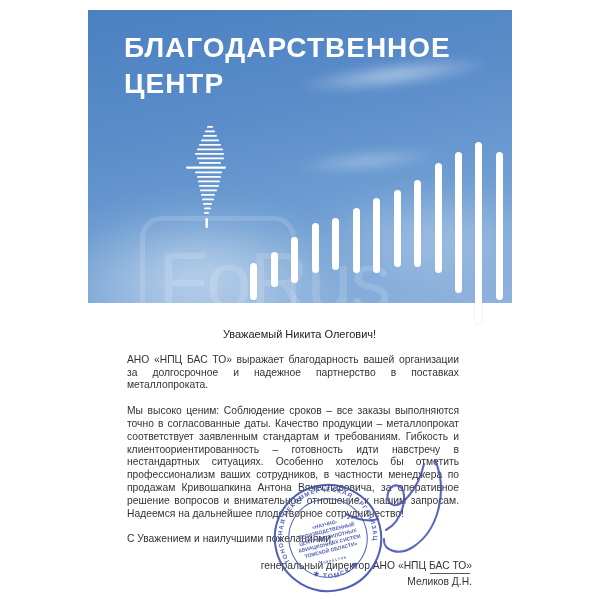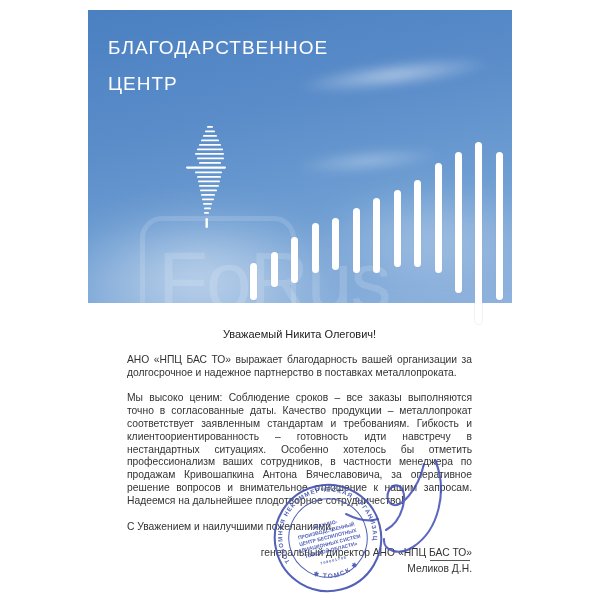--- a/index.html
+++ b/index.html
@@ -12,43 +12,43 @@
   .cloud{position:absolute;border-radius:50%;pointer-events:none;}
   .cloud.c1{right:18px;top:52px;width:200px;height:26px;transform:rotate(-7deg);
             background:radial-gradient(ellipse at center,rgba(255,255,255,.50),rgba(255,255,255,0) 70%);filter:blur(4px);}
   .cloud.c2{right:70px;top:140px;width:150px;height:22px;transform:rotate(-5deg);
             background:radial-gradient(ellipse at center,rgba(255,255,255,.35),rgba(255,255,255,0) 70%);filter:blur(5px);}
   .cloud.c3{left:-40px;bottom:-50px;width:300px;height:150px;
             background:radial-gradient(ellipse at center,rgba(255,255,255,.55),rgba(255,255,255,0) 70%);filter:blur(18px);}
   .cloud.c4{right:-40px;bottom:10px;width:240px;height:110px;
             background:radial-gradient(ellipse at center,rgba(255,255,255,.30),rgba(255,255,255,0) 70%);filter:blur(16px);}
 
-  .hero-title{position:absolute;left:20px;top:20px;color:#ffffff;font-weight:400;
-              font-size:19px;line-height:36px;letter-spacing:1px;}
+  .hero-title{position:absolute;left:36px;top:20px;color:#ffffff;font-weight:700;
+              font-size:28px;line-height:36px;letter-spacing:1px;}
 
   .logo{position:absolute;left:50px;top:132px;color:#ffffff;}
   .logo .l1,.logo .l2{font-size:15px;font-weight:700;letter-spacing:4px;line-height:20px;}
   .logo .l3{font-size:8.5px;font-weight:700;letter-spacing:2.5px;line-height:13px;margin-top:2px;}
   .logo-wing{position:absolute;left:98px;top:116px;}
 
   .wm-frame{position:absolute;left:52px;top:206px;width:146px;height:96px;border-radius:22px;
             border:5px solid rgba(255,255,255,.14);}
   .wm-text{position:absolute;left:70px;top:224px;font-size:82px;font-weight:400;
            letter-spacing:-2px;color:rgba(255,255,255,.15);white-space:nowrap;}
 
   
   .bars{position:absolute;left:0;top:0;width:600px;height:600px;pointer-events:none;}
   .bar{position:absolute;width:6.5px;border-radius:3.5px;background:#ffffff;
        box-shadow:0 0 0 1px rgba(140,160,195,.14);}
 
   
   .letter{position:absolute;left:127px;top:328px;width:345px;color:#333333;
           font-size:10.3px;line-height:12.8px;}
   .greeting{text-align:center;font-weight:400;font-size:11px;color:#222;margin:0 0 13px 0;}
-  .para{text-align:justify;margin:0 0 13px 0;}
+  .para{text-align:justify;margin:0 13px 13px 0;}
   .closing{margin:5px 0 0 0;}
   .sign-row{display:flex;align-items:flex-end;margin-top:14px;flex-direction:column;}
   .sign-role{white-space:nowrap;}
   .sign-line{flex:1;border-bottom:1px solid #555;margin:0 2px 2px 6px;min-width:40px;}
   .sign-name{white-space:nowrap;}
 
   
   .stamp{position:absolute;left:272px;top:482px;opacity:.92;}
   .autograph{position:absolute;left:338px;top:458px;}
 </style>

